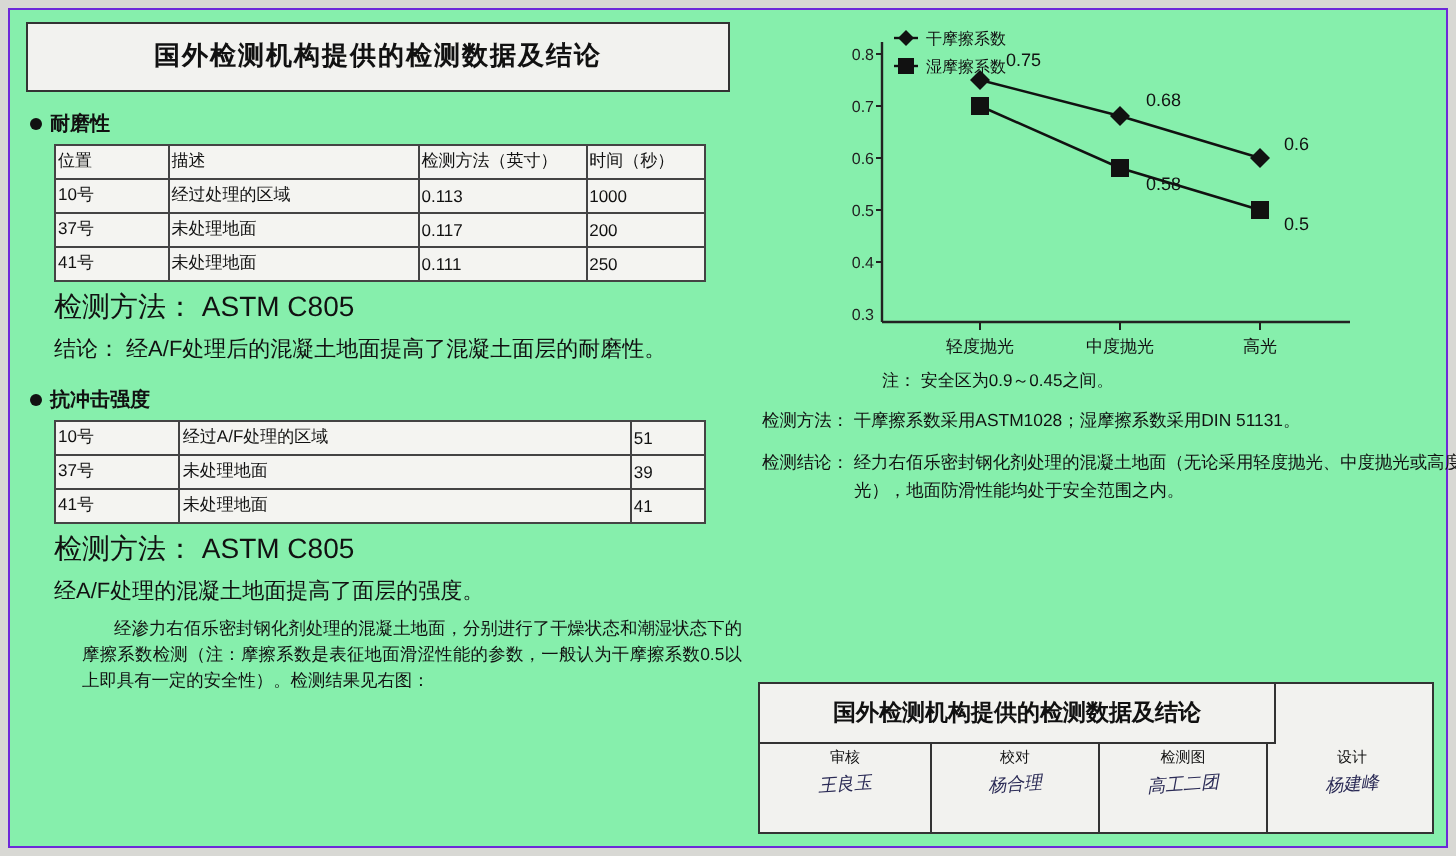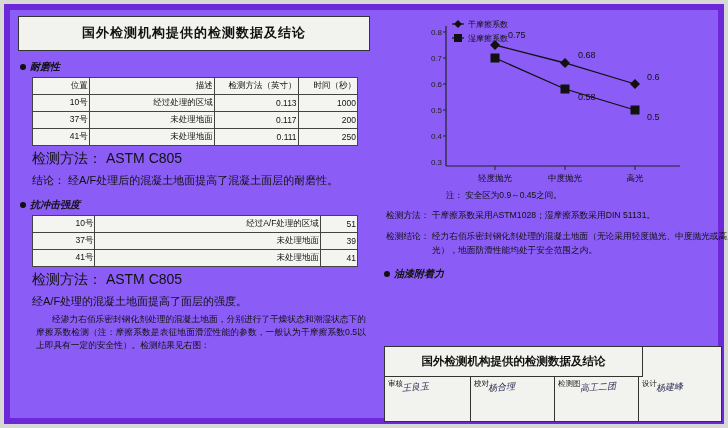--- a/index.html
+++ b/index.html
@@ -5,55 +5,55 @@
   html,body{margin:0;padding:0;}
   body{
     width:728px;height:428px;
     background:#d8d8d4;
     font-family:"Liberation Sans", sans-serif;
     font-size:9px;color:#111;
     overflow:hidden;
   }
   .page{
     position:absolute;left:4px;top:4px;width:720px;height:420px;
-    background:#8b5cf6;
-    border:6px solid #6d28d9;
+    background:#86efac;
+    border:1px solid #6d28d9;
     box-sizing:border-box;
   }
   .col-left{position:absolute;left:8px;top:6px;width:352px;height:406px;}
   .col-right{position:absolute;left:374px;top:6px;width:338px;height:406px;}
 
   
   .title-box{
     border:1px solid #333;background:#f2f2ef;
     text-align:center;padding:7px 0 8px 0;
     font-size:13px;font-weight:bold;letter-spacing:1px;
   }
   
   .sec-head{
     margin:9px 0 3px 2px;font-size:10px;font-weight:bold;
-    display:flex;align-items:center;gap:4px;font-style:italic;
+    display:flex;align-items:center;gap:4px;
   }
   .bullet{display:inline-block;width:6px;height:6px;border-radius:50%;background:#111;}
 
   table.grid{border-collapse:collapse;width:326px;margin-left:14px;background:#f4f4f1;}
   table.grid td,table.grid th{
-    border:1px solid #444;font-size:8.5px;text-align:right;
+    border:1px solid #444;font-size:8.5px;text-align:left;
     padding:2px 1px;font-weight:normal;color:#111;
   }
   table.grid th{font-weight:normal;}
   .c1{width:56px;}
   .c2{width:128px;}
   .c3{width:84px;}
   .c4{width:58px;}
 
   .note-line{margin:4px 0 0 14px;font-size:14px;}
   .concl{margin:5px 0 0 14px;font-size:11px;line-height:1.45;width:324px;}
 
-  .para{margin:3px 0 0 18px;font-size:8.7px;line-height:1.5;width:330px;text-align:justify;}
+  .para{margin:3px 0 0 28px;font-size:8.7px;line-height:1.5;width:330px;text-align:justify;}
   .para.ind{text-indent:16px;}
 
   
   .chart-wrap{position:relative;width:300px;height:185px;margin:2px 0 0 16px;}
   svg{display:block;}
 
   .rnote{margin:6px 0 0 2px;font-size:8.7px;line-height:1.55;width:326px;}
   .rnote .lbl{font-weight:normal;}
   .hang{padding-left:46px;text-indent:-46px;}
 
@@ -64,21 +64,21 @@
   }
   .stamp-title{
     height:30px;border-bottom:1px solid #333;display:flex;align-items:center;
     justify-content:center;font-size:11.5px;font-weight:bold;
     width:258px;box-sizing:border-box;border-right:1px solid #333;
   }
   .stamp-rt{position:absolute;left:258px;top:0;width:80px;height:30px;border-bottom:1px solid #333;box-sizing:border-box;}
   .stamp-rt .r1{font-size:8px;padding:1px 2px;border-bottom:1px solid #333;height:13px;box-sizing:border-box;}
   .stamp-rt .r2{font-size:8px;padding:1px 2px;display:flex;justify-content:space-between;}
   .stamp-sig{position:absolute;left:0;top:30px;width:338px;height:45px;display:flex;font-size:8px;}
-  .sig-cell{border-right:1px solid #333;padding:2px 3px;display:flex;flex-direction:row;justify-content:flex-start;box-sizing:border-box;text-align:center;}
+  .sig-cell{border-right:1px solid #333;padding:2px 3px;display:flex;flex-direction:column;justify-content:flex-start;box-sizing:border-box;text-align:center;}
   .sig-cell:last-child{border-right:none;}
   .sig-label{white-space:nowrap;}
   .sig-hand{font-family:"Liberation Serif", serif;font-style:italic;font-size:9px;color:#2a2a55;transform:rotate(-4deg);margin-top:2px;}
   .mini{font-size:7.5px;}
 </style>
 </head>
 <body>
 
 <div class="page">
 
@@ -219,24 +219,20 @@
     <div class="rnote hang">
       <span class="lbl">检测方法：</span>
       <span>干摩擦系数采用ASTM1028；湿摩擦系数采用DIN 51131。</span>
     </div>
 
     <div class="rnote hang" style="margin-top:8px">
       <span class="lbl">检测结论：</span>
       <span>经力右佰乐密封钢化剂处理的混凝土地面（无论采用轻度抛光、中度抛光或高度抛光），地面防滑性能均处于安全范围之内。</span>
     </div>
 
-    <div class="sec-head" style="margin-left:0;margin-top:10px">
-      <span class="bullet"></span>
-      <span>油漆附着力</span>
-    </div>
   </div>
 
   <div class="stamp">
     <div class="stamp-title">国外检测机构提供的检测数据及结论</div>
     <div class="stamp-sig">
       <div class="sig-cell" style="width:86px">
         <span class="sig-label mini">审核</span>
         <span class="sig-hand">王良玉</span>
       </div>
       <div class="sig-cell" style="width:84px">

